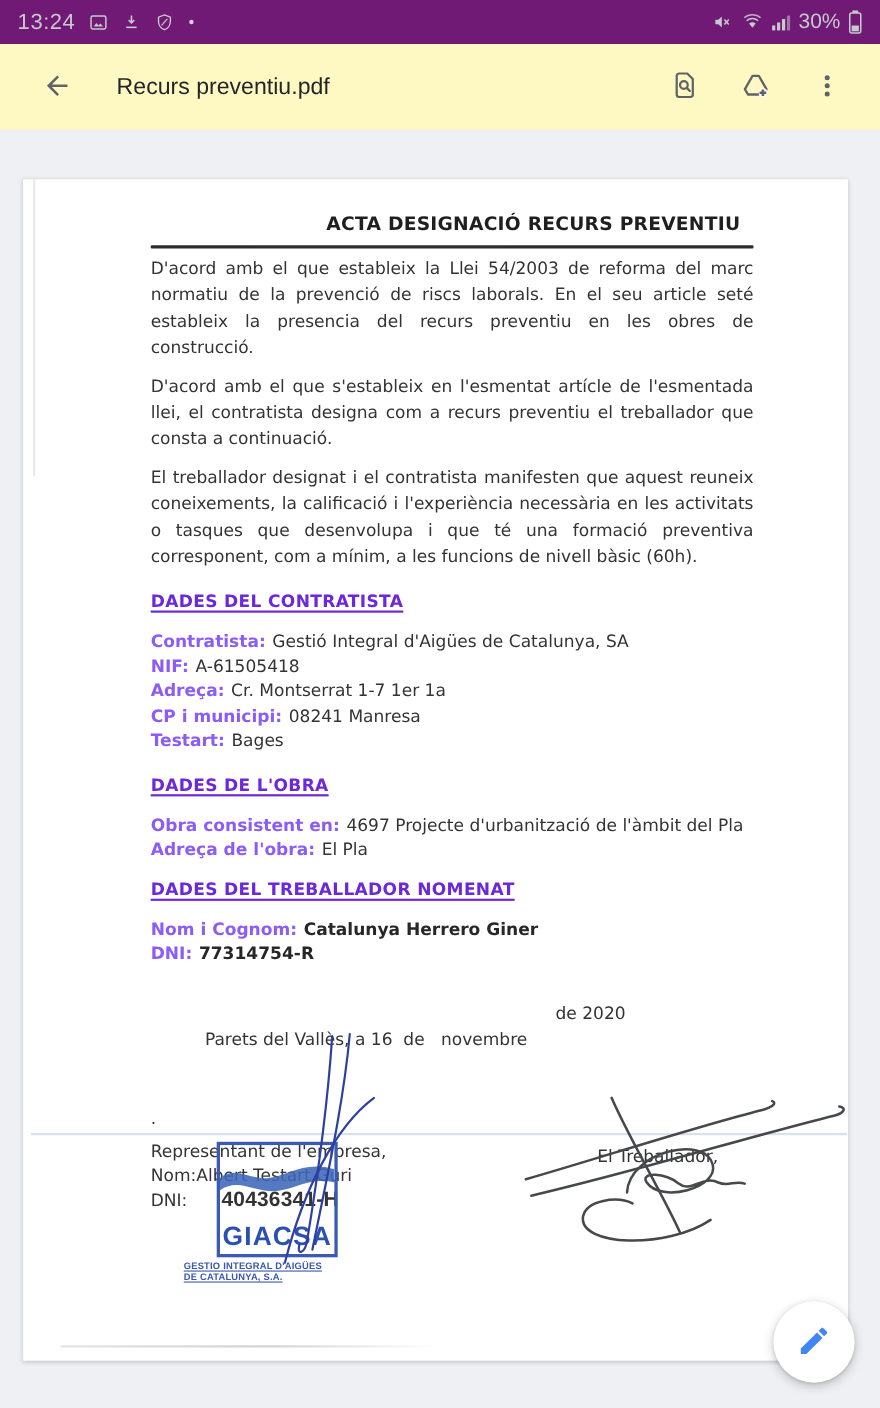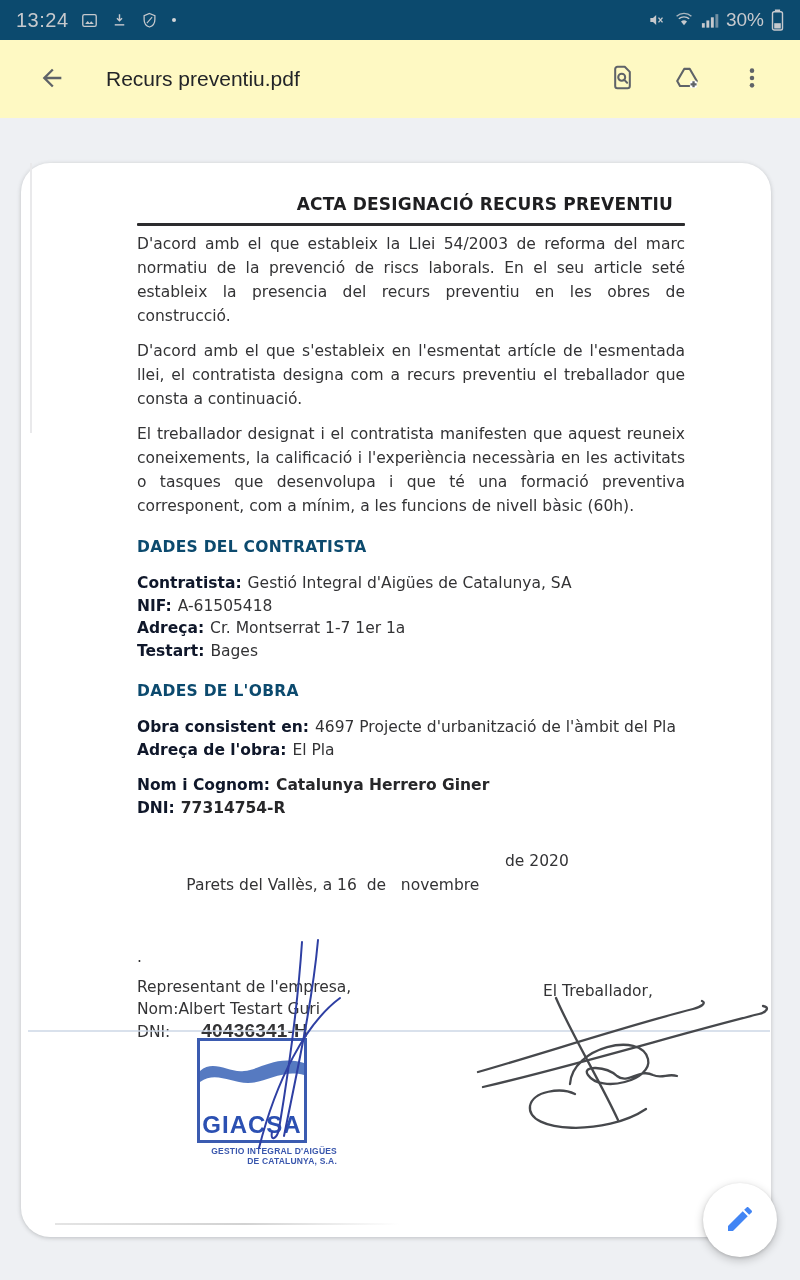--- a/index.html
+++ b/index.html
@@ -1,52 +1,52 @@
 <!DOCTYPE html>
 <html><head>
 <meta charset="utf-8">
 <style>
   html,body{margin:0;padding:0;}
   body{width:800px;height:1280px;background:#eef0f3;font-family:"Liberation Sans",sans-serif;overflow:hidden;}
   .screen{position:relative;width:800px;height:1280px;}
 
   
-  .status-bar{height:40px;background:#0c4a6e;display:flex;align-items:center;padding:0 16px;box-sizing:border-box;color:#c7c9cd;}
+  .status-bar{height:40px;background:#701a75;display:flex;align-items:center;padding:0 16px;box-sizing:border-box;color:#c7c9cd;}
   .sb-left{display:flex;align-items:center;gap:11px;}
   .sb-time{font-size:20px;letter-spacing:.5px;}
   .sb-right{margin-left:auto;display:flex;align-items:center;gap:7px;}
   .sb-pct{font-size:19px;}
   .sb-dot{width:4px;height:4px;border-radius:50%;background:#d4d6d9;margin-left:2px;}
   .sb-ic{display:flex;align-items:center;}
 
   
   .toolbar{height:78px;background:#fef9c3;display:flex;align-items:center;padding:0 34px 0 38px;box-sizing:border-box;}
   .tb-back{width:28px;height:28px;border:none;background:none;padding:0;cursor:pointer;display:flex;align-items:center;justify-content:center;}
   .tb-title{margin-left:40px;font-size:21px;color:#232528;font-weight:400;white-space:nowrap;}
   .tb-actions{margin-left:auto;display:flex;align-items:center;gap:37px;}
   .tb-btn{width:28px;height:28px;border:none;background:none;padding:0;cursor:pointer;display:flex;align-items:center;justify-content:center;}
 
   
   .viewer{position:relative;width:800px;height:1162px;background:#eef0f3;overflow:hidden;}
-  .page{position:absolute;left:21px;top:45px;width:750px;height:1074px;background:#ffffff;box-shadow:0 1px 4px rgba(60,64,67,.28);border-radius:29px;}
+  .page{position:absolute;left:21px;top:45px;width:750px;height:1074px;background:#ffffff;box-shadow:0 1px 4px rgba(60,64,67,.28);}
 
   .doc{position:absolute;inset:0;padding:30px 86px 0 116px;box-sizing:border-box;
        font-family:"DejaVu Sans",sans-serif;color:#333335;font-size:15.5px;line-height:24px;}
   .doc-title{font-weight:bold;font-size:17px;color:#1f1f21;text-align:right;padding-right:12px;letter-spacing:.2px;line-height:22px;}
   .title-rule{height:3px;background:#2c2c2e;margin-top:8px;border-radius:1px;}
   .doc-para{text-align:justify;margin:11px 0 0 0;}
   .doc-para.first{margin-top:6px;}
 
-  .sec-h{display:inline-block;font-weight:bold;font-size:15.5px;color:#0c4a6e;letter-spacing:.3px;
-         text-decoration-thickness:1.5px;text-underline-offset:3px;line-height:22px;}
+  .sec-h{display:inline-block;font-weight:bold;font-size:15.5px;color:#6d28d9;letter-spacing:.3px;
+         text-decoration:underline;text-decoration-thickness:1.5px;text-underline-offset:3px;line-height:22px;}
   .sec{margin-top:17px;}
   .sec.tight{margin-top:13px;}
   .flds{margin-top:13px;}
   .fld{line-height:22.5px;}
-  .fld .lbl{font-weight:bold;color:#0f172a;margin-right:6px;}
+  .fld .lbl{font-weight:bold;color:#8b5cf6;margin-right:6px;}
   .sec-bold .fld{font-weight:bold;color:#272729;}
 
   .date-row{position:relative;margin-top:30px;white-space:pre-wrap;}
   .date-right{position:absolute;left:368px;top:0;}
   .dot-row{line-height:20px;margin-top:2px;}
 
   .sig-row{position:relative;margin-top:9px;}
   .sig-left div{line-height:22px;}
   .dni-line .dni-val{font-family:"Liberation Sans",sans-serif;font-weight:bold;font-size:19px;letter-spacing:.2px;margin-left:31px;}
   .worker-lbl{position:absolute;left:406px;top:3px;}
@@ -55,22 +55,22 @@
   .scan-vline{position:absolute;left:9px;top:0;width:2px;height:270px;background:#e9e9eb;}
   .scan-hline{position:absolute;left:7px;top:867px;width:742px;height:2px;background:#ccd7e5;opacity:.75;}
   .smudge{position:absolute;left:34px;top:1060px;width:345px;height:2px;
           background:linear-gradient(90deg,#e4e4e4,#d2d2d2 55%,rgba(210,210,210,0));}
 
   
   .stamp{position:absolute;left:176px;top:875px;width:110px;height:105px;border:3px solid #3b5bb0;box-sizing:border-box;padding-left:16px;}
   .stamp-wave{position:absolute;left:0;top:0;width:104px;height:99px;}
   .stamp-name{position:absolute;bottom:1px;left:0;width:100%;text-align:center;font-family:"Liberation Sans",sans-serif;
               font-weight:bold;font-size:24px;color:#2b50b2;letter-spacing:1px;}
-  .stamp-sub{position:absolute;left:146px;top:983px;width:170px;text-align:right;font-family:"Liberation Sans",sans-serif;
-             font-size:8.5px;font-weight:bold;color:#3a57ad;line-height:10px;letter-spacing:.2px;}
+  .stamp-sub{position:absolute;left:146px;top:983px;width:170px;text-align:left;font-family:"Liberation Sans",sans-serif;
+             font-size:8.5px;font-weight:bold;color:#3a57ad;line-height:10px;letter-spacing:.2px;text-decoration:underline;}
 
   .sig-svg{position:absolute;left:0;top:0;width:750px;height:1074px;pointer-events:none;}
 
   
   .fab{position:absolute;right:23px;bottom:23px;width:74px;height:74px;border-radius:50%;background:#ffffff;border:none;
        box-shadow:0 3px 10px rgba(0,0,0,.22),0 1px 3px rgba(0,0,0,.12);display:flex;align-items:center;justify-content:center;cursor:pointer;}
 </style>
 </head>
 <body>
 
@@ -184,33 +184,35 @@
         <p class="doc-para first">D'acord amb el que estableix la Llei 54/2003 de reforma del marc normatiu de la prevenció de riscs laborals. En el seu article seté estableix la presencia del recurs preventiu en les obres de construcció.</p>
         <p class="doc-para">D'acord amb el que s'estableix en l'esmentat artícle de l'esmentada llei, el contratista designa com a recurs preventiu el treballador que consta a continuació.</p>
         <p class="doc-para">El treballador designat i el contratista manifesten que aquest reuneix coneixements, la calificació i l'experiència necessària en les activitats o tasques que desenvolupa i que té una formació preventiva corresponent, com a mínim, a les funcions de nivell bàsic (60h).</p>
 
         <div class="sec">
           <span class="sec-h">DADES DEL CONTRATISTA</span>
           <div class="flds">
             <div class="fld"><span class="lbl">Contratista:</span><span>Gestió Integral d'Aigües de Catalunya, SA</span></div>
             <div class="fld"><span class="lbl">NIF:</span><span>A-61505418</span></div>
             <div class="fld"><span class="lbl">Adreça:</span><span>Cr. Montserrat 1-7 1er 1a</span></div>
+            <div class="fld"><span class="lbl">CP i municipi:</span><span>08241 Manresa</span></div>
             <div class="fld"><span class="lbl">Testart:</span><span>Bages</span></div>
           </div>
         </div>
 
         <div class="sec">
           <span class="sec-h">DADES DE L'OBRA</span>
           <div class="flds">
             <div class="fld"><span class="lbl">Obra consistent en:</span><span>4697 Projecte d'urbanització de l'àmbit del Pla</span></div>
             <div class="fld"><span class="lbl">Adreça de l'obra:</span><span>El Pla</span></div>
           </div>
         </div>
 
         <div class="sec tight sec-bold">
+          <span class="sec-h">DADES DEL TREBALLADOR NOMENAT</span>
           <div class="flds">
             <div class="fld"><span class="lbl">Nom i Cognom:</span><span>Catalunya Herrero Giner</span></div>
             <div class="fld"><span class="lbl">DNI:</span><span>77314754-R</span></div>
           </div>
         </div>
 
         <div class="date-row">
           <span>Parets del Vallès, a 16  de   novembre</span>
           <span class="date-right">de 2020</span>
         </div>

